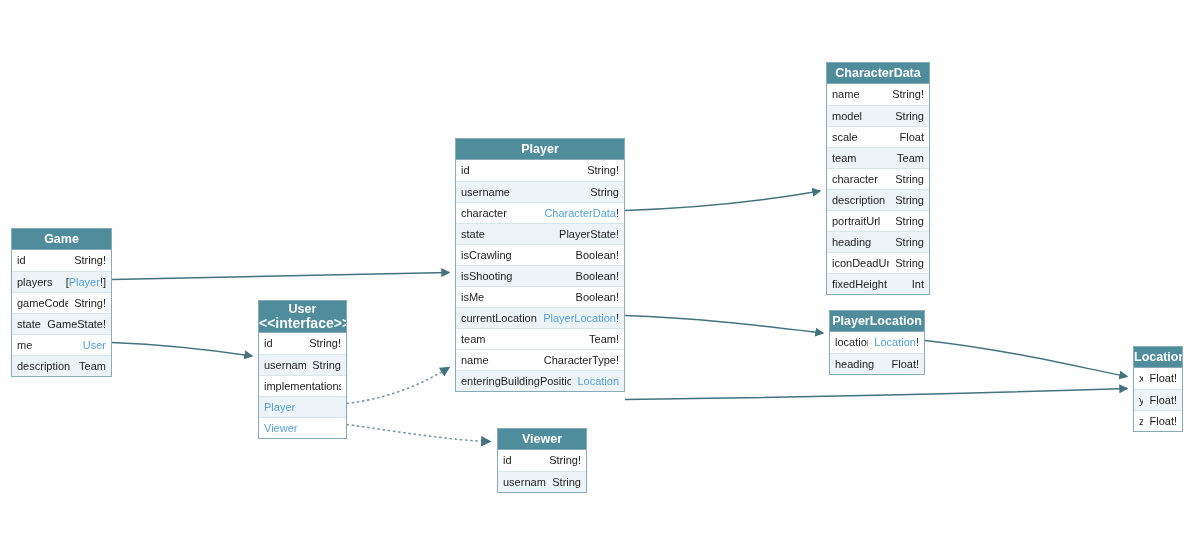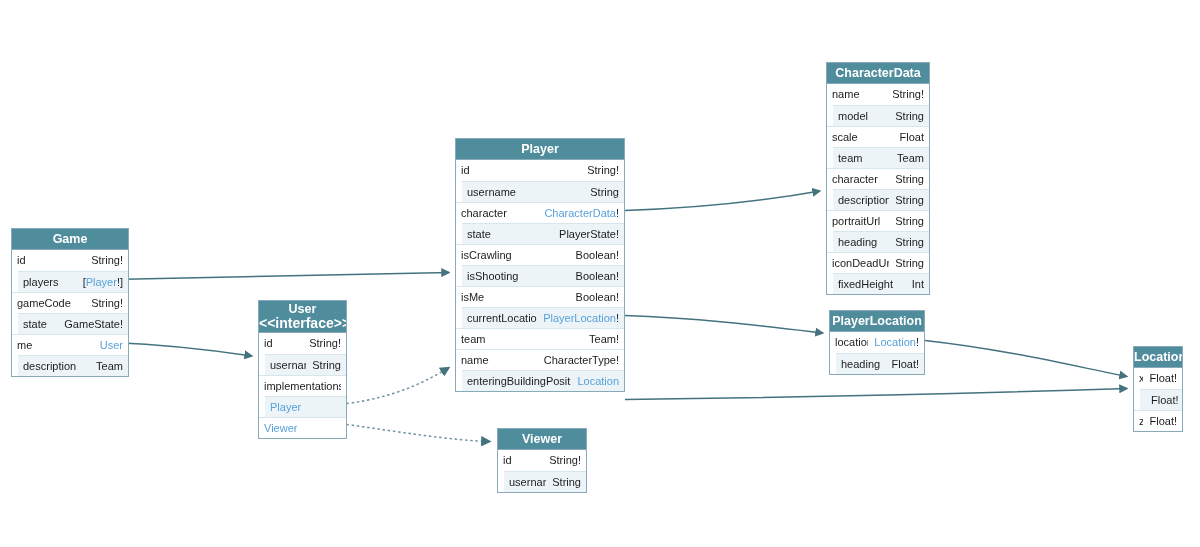--- a/index.html
+++ b/index.html
@@ -14,26 +14,26 @@
   .hdr { background:#4f8c9c; color:#ffffff; text-align:center; font-weight:bold;
          font-size:12.5px; height:20px; line-height:20px; border-bottom:1px solid #89aab8;
          white-space:nowrap; overflow:hidden; }
   .hdr.two { height:30px; line-height:normal; padding-top:1px; }
   .hdr.two .t { font-size:12.5px; line-height:15px; }
   .hdr.two .s { font-size:14px; line-height:12px; font-weight:bold; }
   .row { display:flex; justify-content:space-between; gap:6px; padding:0 5px;
          height:21px; line-height:20px; box-sizing:border-box;
          border-top:1px solid #d7e5ec; white-space:nowrap; background:#ffffff; }
   .row:first-child { border-top:none; }
-  .row.alt { background:#edf4f8;margin-left:6px; }
+  .row.alt { background:#edf4f8; }
   .fname { text-align:left; overflow:hidden; }
   .ftype { text-align:right; }
   .link { color:#57a1da; }
 
-  .n-game           { left:11px;   top:228px; width:118px; }
+  .n-game           { left:11px;   top:228px; width:101px; }
   .n-user           { left:258px;  top:300px; width:89px;  }
   .n-player         { left:455px;  top:138px; width:170px; }
   .n-viewer         { left:497px;  top:428px; width:90px;  }
   .n-characterdata  { left:826px;  top:62px;  width:104px; }
   .n-playerlocation { left:829px;  top:310px; width:96px;  }
   .n-location       { left:1133px; top:346px; width:50px;  }
 </style>
 </head>
 <body>
 

